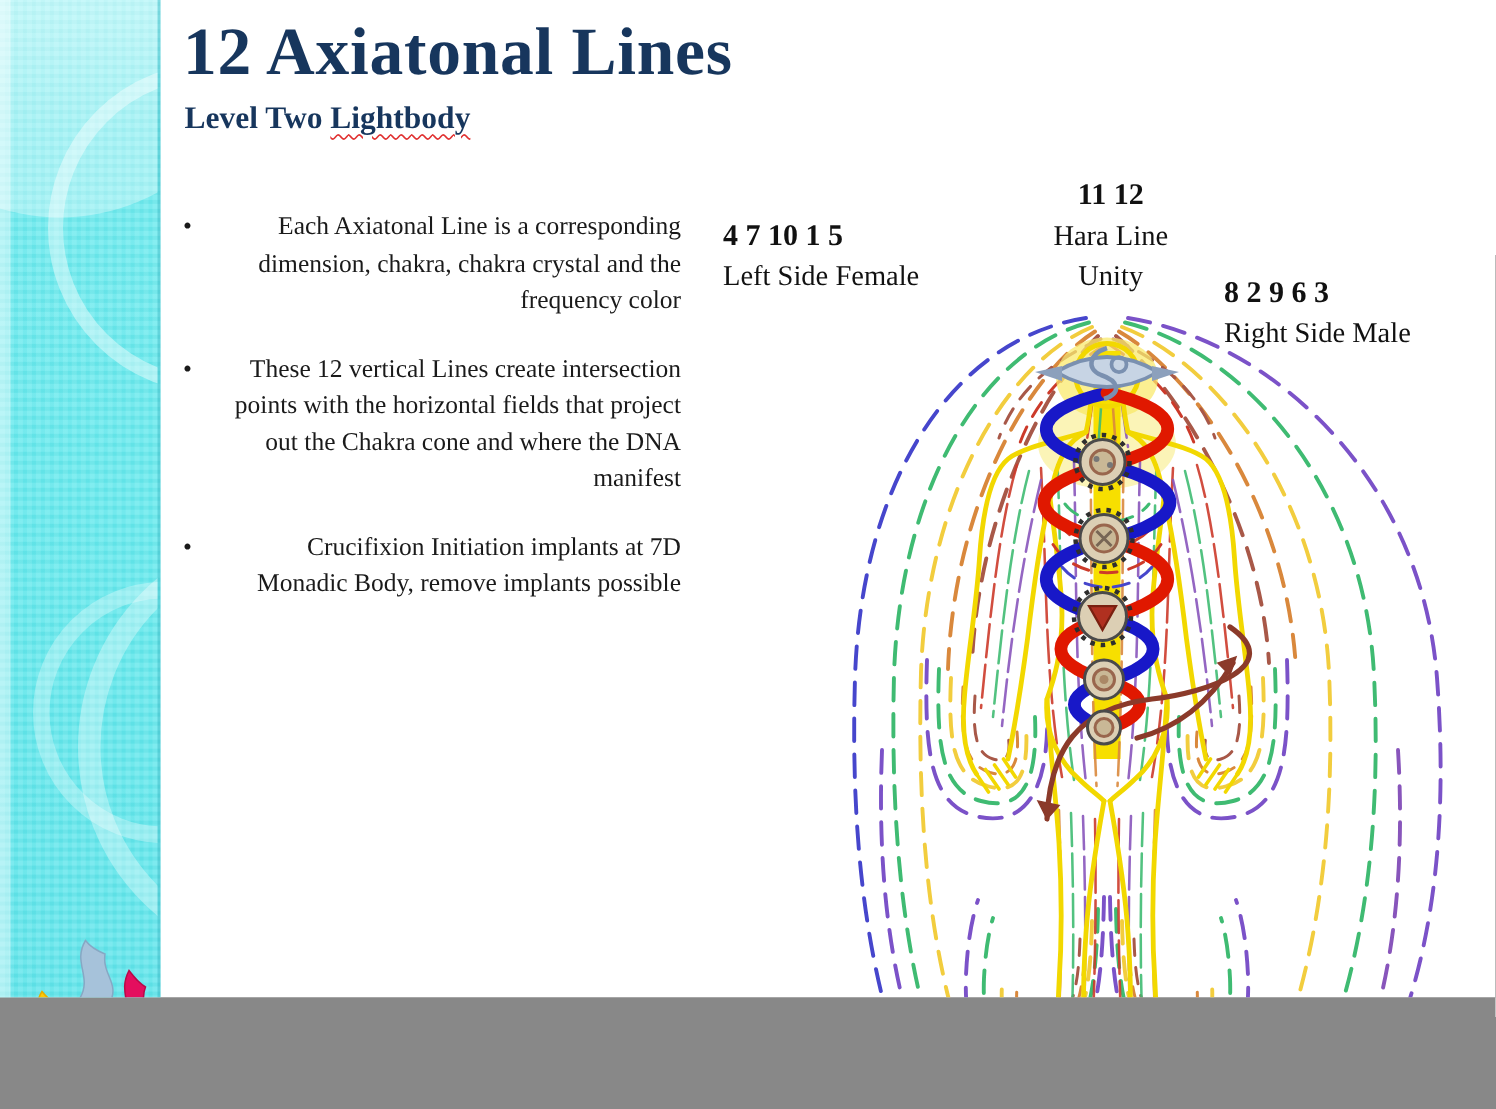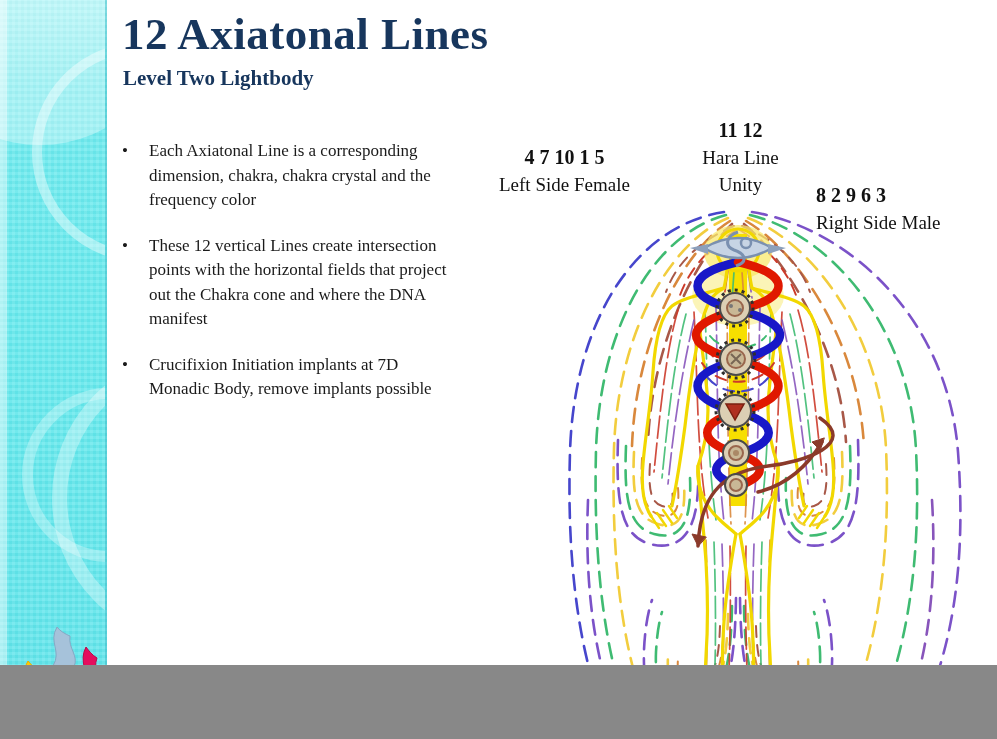--- a/index.html
+++ b/index.html
@@ -29,35 +29,35 @@
   
   #title{
     position:absolute;left:122px;top:8px;font-size:45px;font-weight:600;
     color:var(--title_navy);letter-spacing:.5px;white-space:nowrap;
   }
   #subtitle{
     position:absolute;left:123px;top:66px;font-size:21px;font-weight:600;
     color:var(--title_navy);white-space:pre-wrap;
   }
   #subtitle .squiggle{
-    text-decoration-style:wavy;
+    text-decoration:underline;text-decoration-style:wavy;
     text-decoration-color:var(--spell_red);text-decoration-thickness:1px;text-underline-offset:4px;
   }
   
   #bullets{
     position:absolute;left:120px;top:139px;width:334px;margin:0;padding:0;list-style:none;
     font-size:17px;line-height:24.5px;color:var(--text_black);
   }
-  #bullets li{position:relative;padding-left:29px;margin-bottom:21px;}
+  #bullets li{position:relative;padding-left:29px;margin-bottom:21px;text-align:right;}
   #bullets li::before{content:"\2022";position:absolute;left:2px;top:0;font-size:17px;}
   
   .dlabel{position:absolute;color:#111;line-height:27px;}
   .dlabel .nums{font-weight:700;font-size:20px;}
   .dlabel .cap{font-size:19px;}
-  #label-left{left:499px;top:144px;text-align:center;}
+  #label-left{left:482px;top:144px;}
   #label-center{left:668px;top:117px;width:145px;text-align:center;font-family:Liberation Serif, serif;}
   #label-right{left:816px;top:141px;margin-top:41px;}
   
   #figure{position:absolute;left:558px;top:200px;width:440px;height:540px;}
   .dash{fill:none;stroke-width:2.6;stroke-dasharray:15 9;stroke-linecap:round;}
   .dash2{fill:none;stroke-width:2;stroke-dasharray:11 8;stroke-linecap:round;}
   .thin{fill:none;stroke-width:1.7;stroke-dasharray:22 5;stroke-linecap:round;opacity:.9;}
   .c-purple{stroke:var(--arc_purple)} .c-blue{stroke:var(--arc_blue)}
   .c-green{stroke:var(--arc_green)} .c-yellow{stroke:var(--arc_yellow)}
   .c-orange{stroke:var(--arc_orange)} .c-brown{stroke:var(--arc_brown)}

